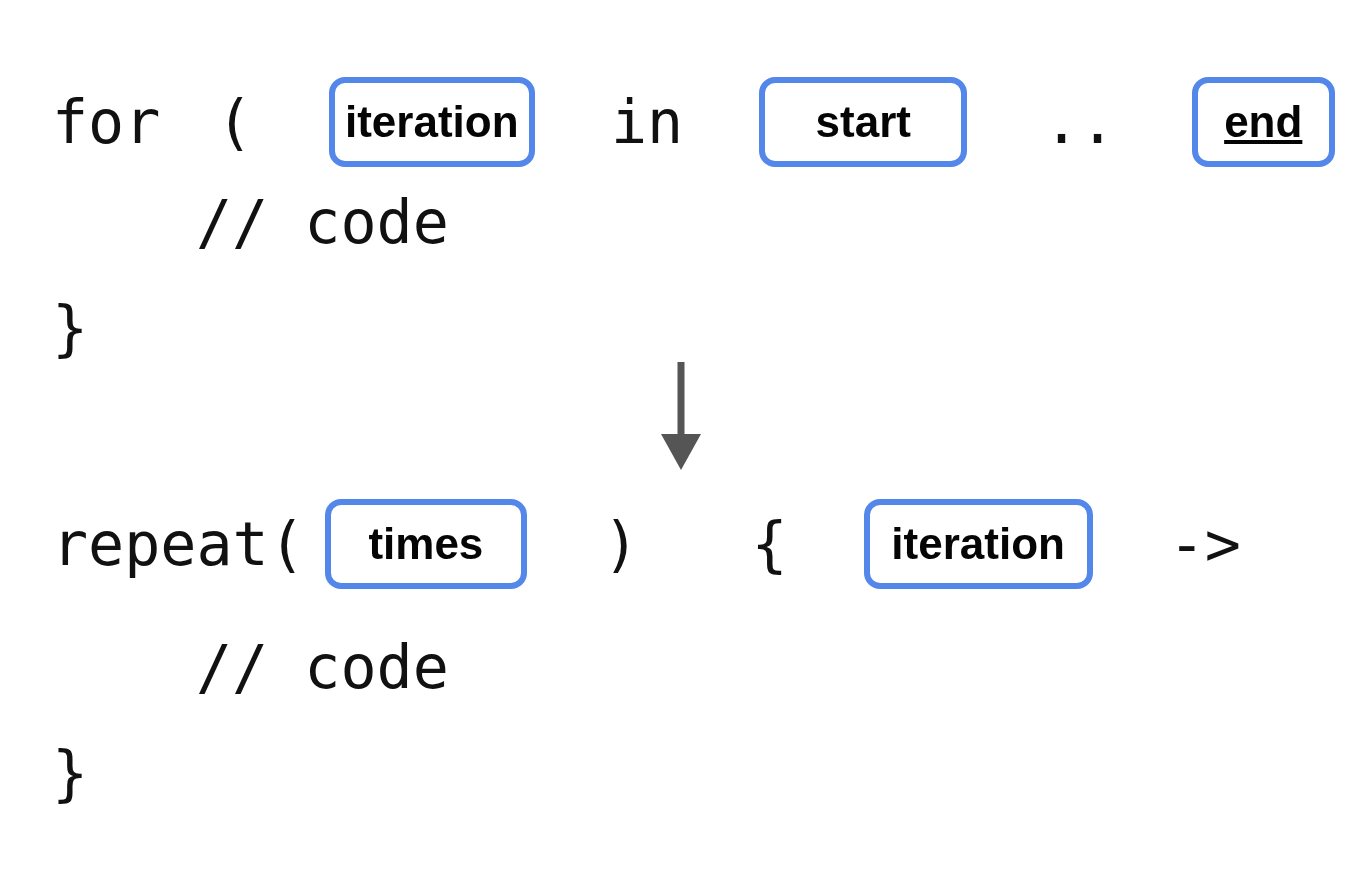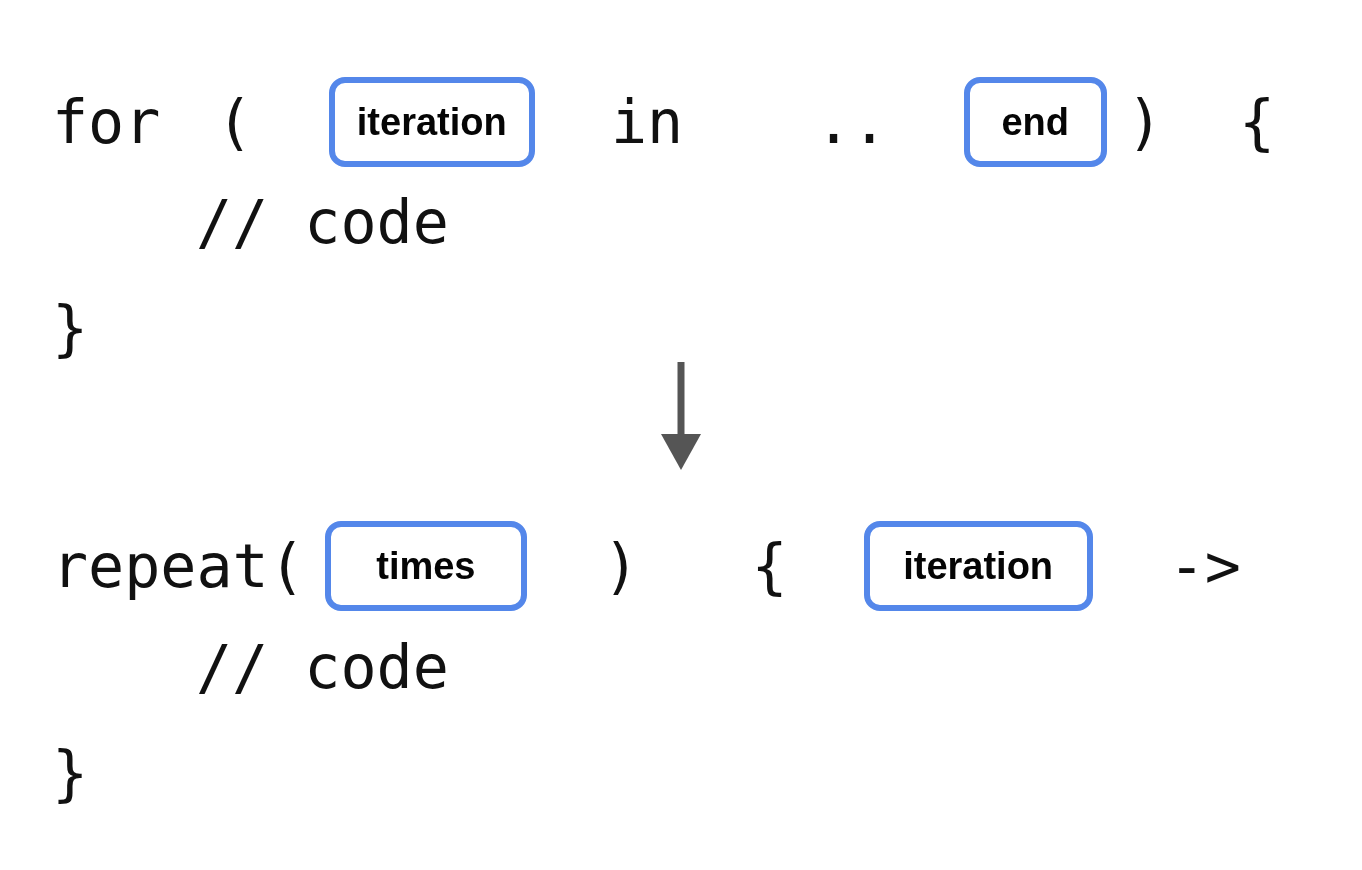--- a/index.html
+++ b/index.html
@@ -47,62 +47,63 @@
     display: inline-flex;
     align-items: center;
     justify-content: center;
     box-sizing: border-box;
     height: 90px;
     border: 6px solid #5487ea;
     border-radius: 16px;
     background: #ffffff;
     font-family: "Liberation Sans", sans-serif;
     font-weight: bold;
-    font-size: 38px;
+    font-size: 44px;
     line-height: 38px;
     color: #050505;
     padding: 0 18px;
     vertical-align: middle;
   }
   .slot.w-iteration { width: 206px; }
   .slot.w-start     { width: 208px; }
-  .slot.w-end       { width: 143px; }
+  .slot.w-end       { width: 143px; text-decoration: underline; }
   .slot.w-times     { width: 202px; }
   .slot.w-iteration2{ width: 229px; }
 
   
   .arrow-wrap {
     position: absolute;
     left: 648px;
     top: 358px;
     width: 66px;
     height: 118px;
   }
 
   
   #line-for      { top: 77px;  }
   #line-code-1   { top: 192px; left: 196px; }
   #line-close-1  { top: 298px; }
-  #line-repeat   { top: 521px; }
+  #line-repeat   { top: 499px; }
   #line-code-2   { top: 637px; left: 196px; }
   #line-close-2  { top: 743px; }
 </style>
 </head>
 <body>
 
 <div class="code-block">
 
   <div class="code-line" id="line-for">
     <span class="tok">for</span>
     <span class="tok"> (</span>
     <span class="tok"> </span>
     <span class="slot w-iteration">iteration</span>
     <span class="tok"> </span>
     <span class="tok">in</span>
     <span class="tok"> </span>
+    <span class="slot w-start">start</span>
     <span class="tok"> </span>
     <span class="tok">..</span>
     <span class="tok"> </span>
     <span class="slot w-end">end</span>
     <span class="tok">)</span>
     <span class="tok"> </span>
     <span class="tok">{</span>
   </div>
 
   <div class="code-line" id="line-code-1">

